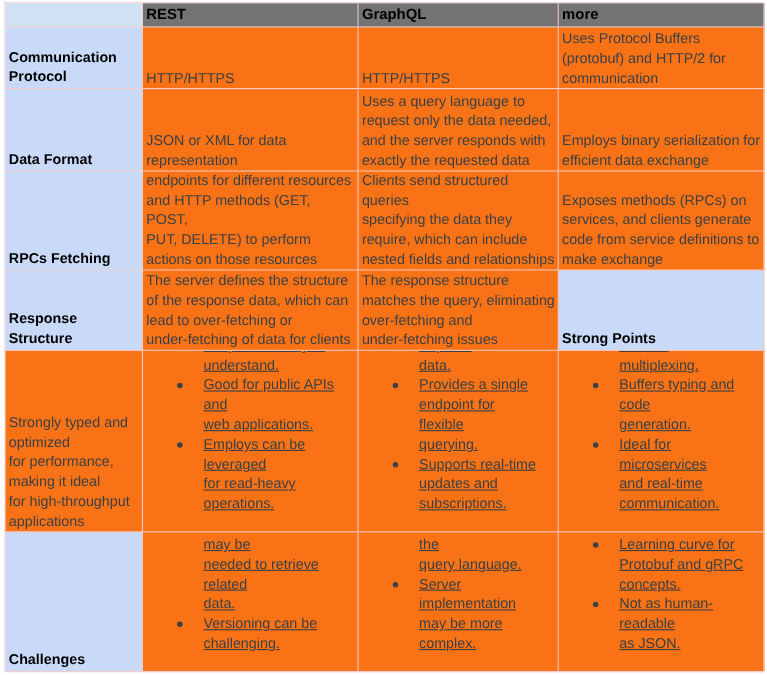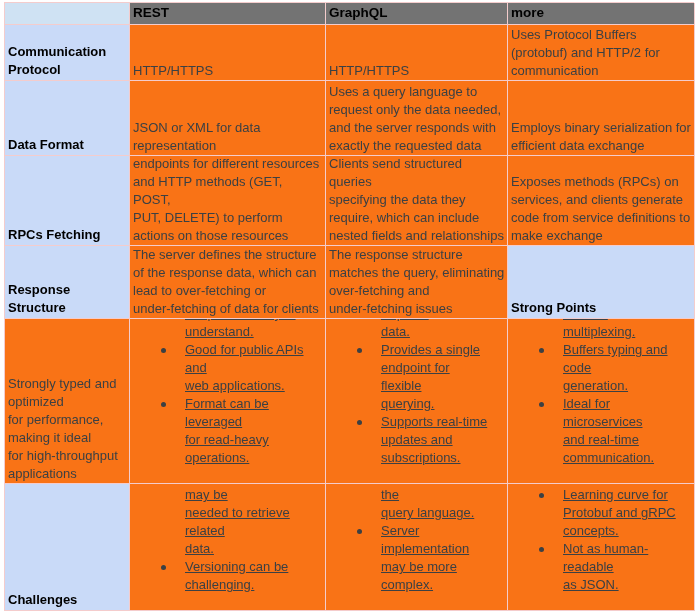--- a/index.html
+++ b/index.html
@@ -175,21 +175,21 @@
       <span class="text">Strongly typed and optimized
 for performance, making it ideal
 for high-throughput applications</span>
     </div>
   <div class="cell">
     <ul class="bullets">
       <li><span class="dot"></span><span>Simple and easy to
 understand.</span></li>
       <li><span class="dot"></span><span>Good for public APIs and
 web applications.</span></li>
-      <li><span class="dot"></span><span>Format can be leveraged
+      <li><span class="dot"></span><span>Employs can be leveraged
 for read-heavy operations.</span></li>
     </ul>
   </div>
   <div class="cell">
     <ul class="bullets">
       <li><span class="dot"></span><span>Efficient for retrieving
 exactly the required
 data.</span></li>
       <li><span class="dot"></span><span>Provides a single
 endpoint for flexible

